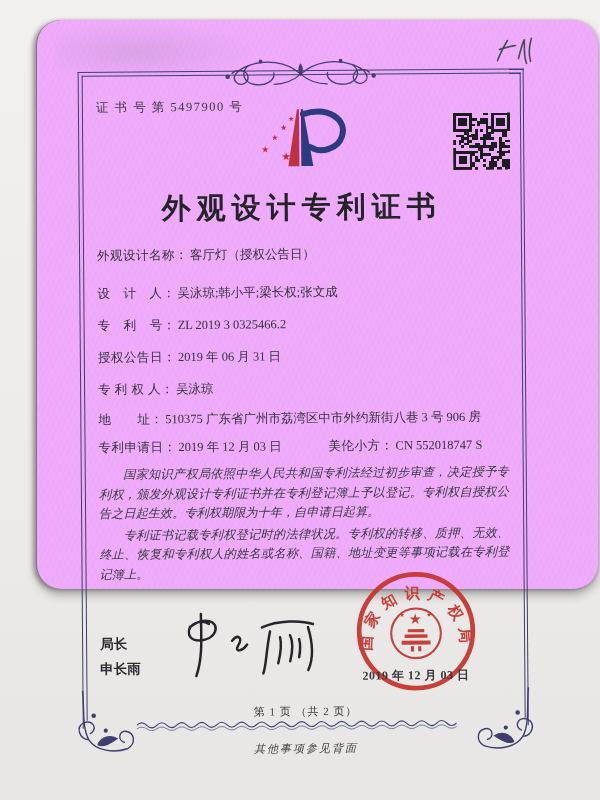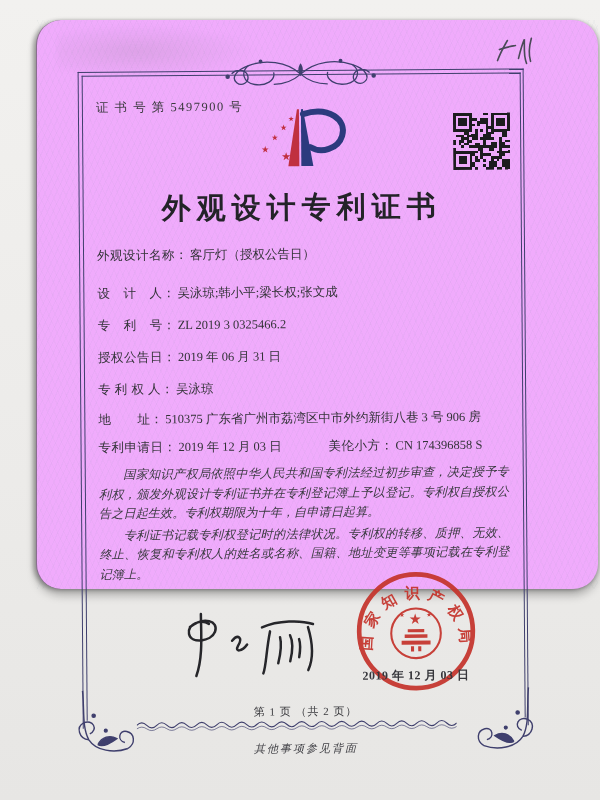--- a/index.html
+++ b/index.html
@@ -406,29 +406,33 @@
         <span class="lab">专 利 权 人：</span><span class="val">吴泳琼</span>
       </div>
       <div class="row r6">
         <span class="lab">地　　址：</span><span class="val">510375 广东省广州市荔湾区中市外约新街八巷 3 号 906 房</span>
       </div>
       <div class="row grant">
         <span>
           <span class="lab">专利申请日：</span><span class="val">2019 年 12 月 03 日</span>
         </span>
         <span class="pair2">
-          <span class="lab">美伦小方：</span><span class="val">CN 174396858 S</span>
+          <span class="lab">美伦小方：</span><span class="val">CN 552018747 S</span>
         </span>
       </div>
 
       <div class="paras">
         <p>国家知识产权局依照中华人民共和国专利法经过初步审查，决定授予专利权，颁发外观设计专利证书并在专利登记簿上予以登记。专利权自授权公告之日起生效。专利权期限为十年，自申请日起算。</p>
         <p>专利证书记载专利权登记时的法律状况。专利权的转移、质押、无效、终止、恢复和专利权人的姓名或名称、国籍、地址变更等事项记载在专利登记簿上。</p>
       </div>
 
+      <div class="signer">
+        <div>局长</div>
+        <div>申长雨</div>
+      </div>
 
       <svg class="sig" viewBox="0 0 178 70">
         <g fill="none" stroke="#26262a" stroke-width="2.5" stroke-linecap="round">
           <path d="M30,16 C44,5 59,10 55,21 C51,31 31,33 29,23 C27,13 41,8 49,13"></path>
           <path d="M41,3 C41,22 43,46 36,65"></path>
           <path d="M72,30 C78,23 83,27 78,35 C74,42 82,41 87,34"></path>
           <path d="M102,17 C118,10 141,10 153,14"></path>
           <path d="M110,21 C106,40 106,55 103,63"></path>
           <path d="M148,17 C153,34 153,49 148,60"></path>
           <path d="M120,27 C122,35 120,45 118,53"></path>

